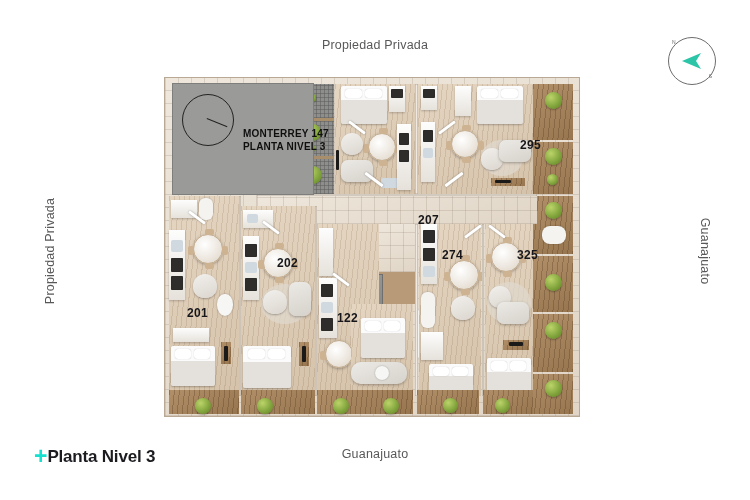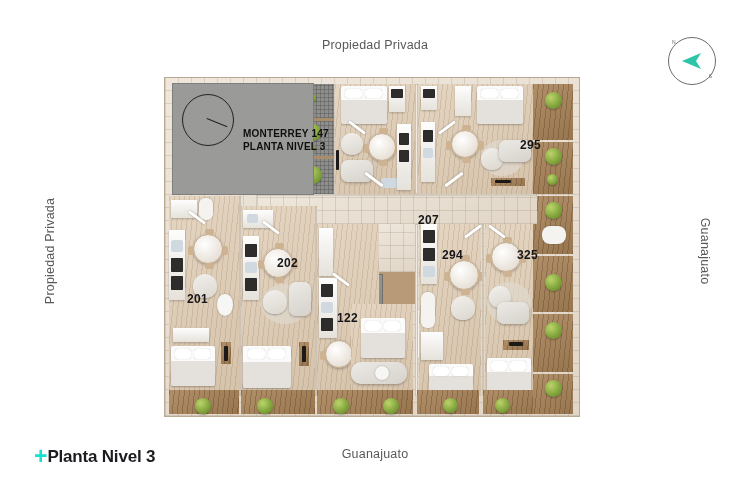--- a/index.html
+++ b/index.html
@@ -314,24 +314,24 @@
   </div>
   <div class="blk wood-dk" style="left:338px;top:262px;width:26px;height:10px;"></div>
   <div class="blk tv" style="left:344px;top:264px;width:14px;height:4px;"></div>
   <div class="door" style="left:322px;top:152px;width:20px;height:3px;transform:rotate(37deg);"></div>
 
   <div class="blk wood-dk" style="left:252px;top:312px;width:62px;height:24px;"></div>
   <div class="blk plant" style="left:278px;top:320px;width:15px;height:15px;"></div>
   <div class="blk wood-dk" style="left:318px;top:312px;width:50px;height:24px;"></div>
   <div class="blk plant" style="left:330px;top:320px;width:15px;height:15px;"></div>
 
-  <div class="unitno" style="left:22px;top:214px;">201</div>
+  <div class="unitno" style="left:22px;top:228px;">201</div>
   <div class="unitno" style="left:112px;top:178px;">202</div>
   <div class="unitno" style="left:172px;top:233px;">122</div>
-  <div class="unitno" style="left:277px;top:170px;">294</div>
+  <div class="unitno" style="left:277px;top:170px;">274</div>
   <div class="unitno" style="left:352px;top:170px;">325</div>
   <div class="unitno" style="left:355px;top:60px;">295</div>
   <div class="unitno" style="left:253px;top:88px;margin-top:47px;">207</div>
 
   <div id="titleblock">
     <div class="dial"></div>
     <div class="hand"></div>
     <div class="t1">MONTERREY 147</div>
     <div class="t2">PLANTA NIVEL 3</div>
   </div>

